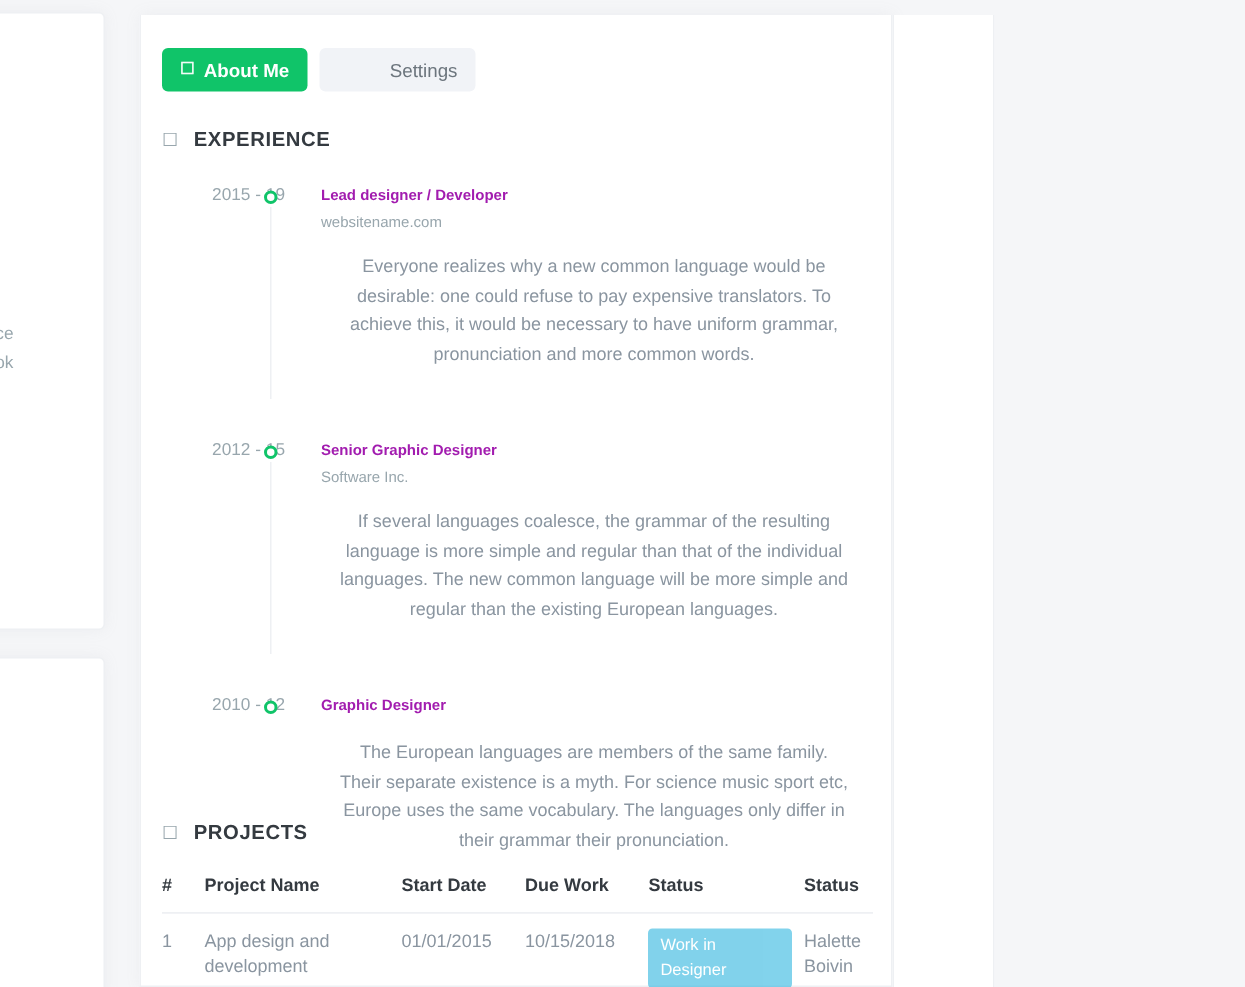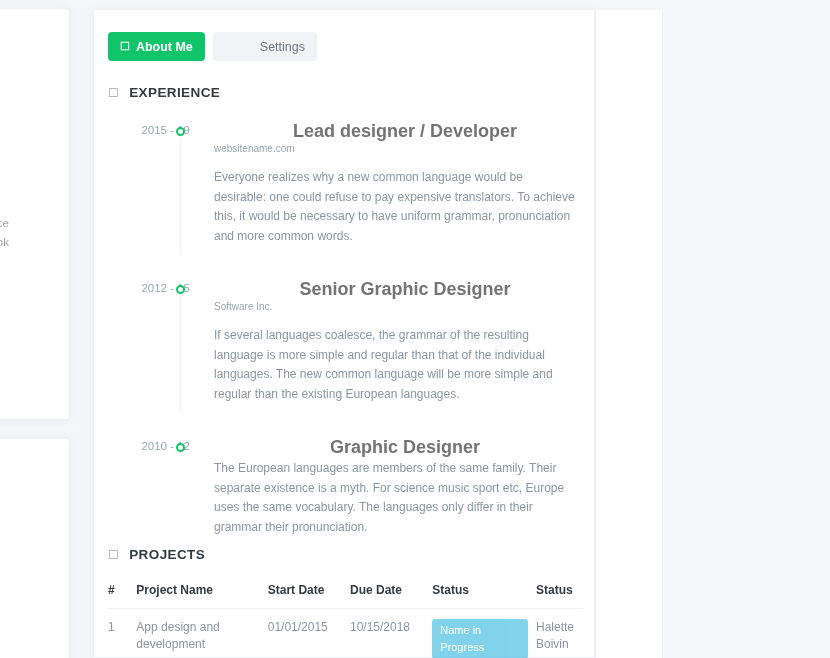--- a/index.html
+++ b/index.html
@@ -184,38 +184,38 @@
   }
   .tl-line {
     position: absolute;
     left: 86px;
     top: 16px;
     bottom: -4px;
     width: 1px;
     background: #eef0f3;
   }
   .tl-title {
-    font-size: 18px;
+    font-size: 10px;
     font-weight: bold;
-    color: #737373;
+    color: #a21caf;
     margin: 0 0 3px 0;
     line-height: 18px;
-    text-align: center;
   }
   .tl-sub {
     font-size: 10px;
     color: #98a6ad;
     margin: 0 0 14px 0;
   }
   .tl-desc {
     font-size: 12px;
     line-height: 19.5px;
     color: #8a95a0;
-    margin: 0;
+    margin: 12px;
     padding-right: 18px;
+    text-align: center;
   }
   .tl-gap { height: 30px; }
 
   
   .proj-table {
     position: absolute;
     left: 14px;
     top: 562px;
     width: 474px;
     border-collapse: collapse;
@@ -341,33 +341,33 @@
       <span class="sicon">☐</span>
       <span>PROJECTS</span>
     </div>
 
     <table class="proj-table">
       <thead>
         <tr>
           <th class="col-num">#</th>
           <th class="col-name">Project Name</th>
           <th class="col-start">Start Date</th>
-          <th class="col-due">Due Date</th>
+          <th class="col-due">Due Work</th>
           <th class="col-status">Status</th>
           <th>Status</th>
         </tr>
       </thead>
       <tbody>
         <tr>
           <td>1</td>
           <td>App design and development</td>
           <td>01/01/2015</td>
           <td>10/15/2018</td>
           <td>
-            <span class="badge">Name in Progress</span>
+            <span class="badge">Work in Designer</span>
           </td>
           <td>Halette Boivin</td>
         </tr>
 
       </tbody>
     </table>
 
   </div>
 
   <div class="right-strip"></div>

